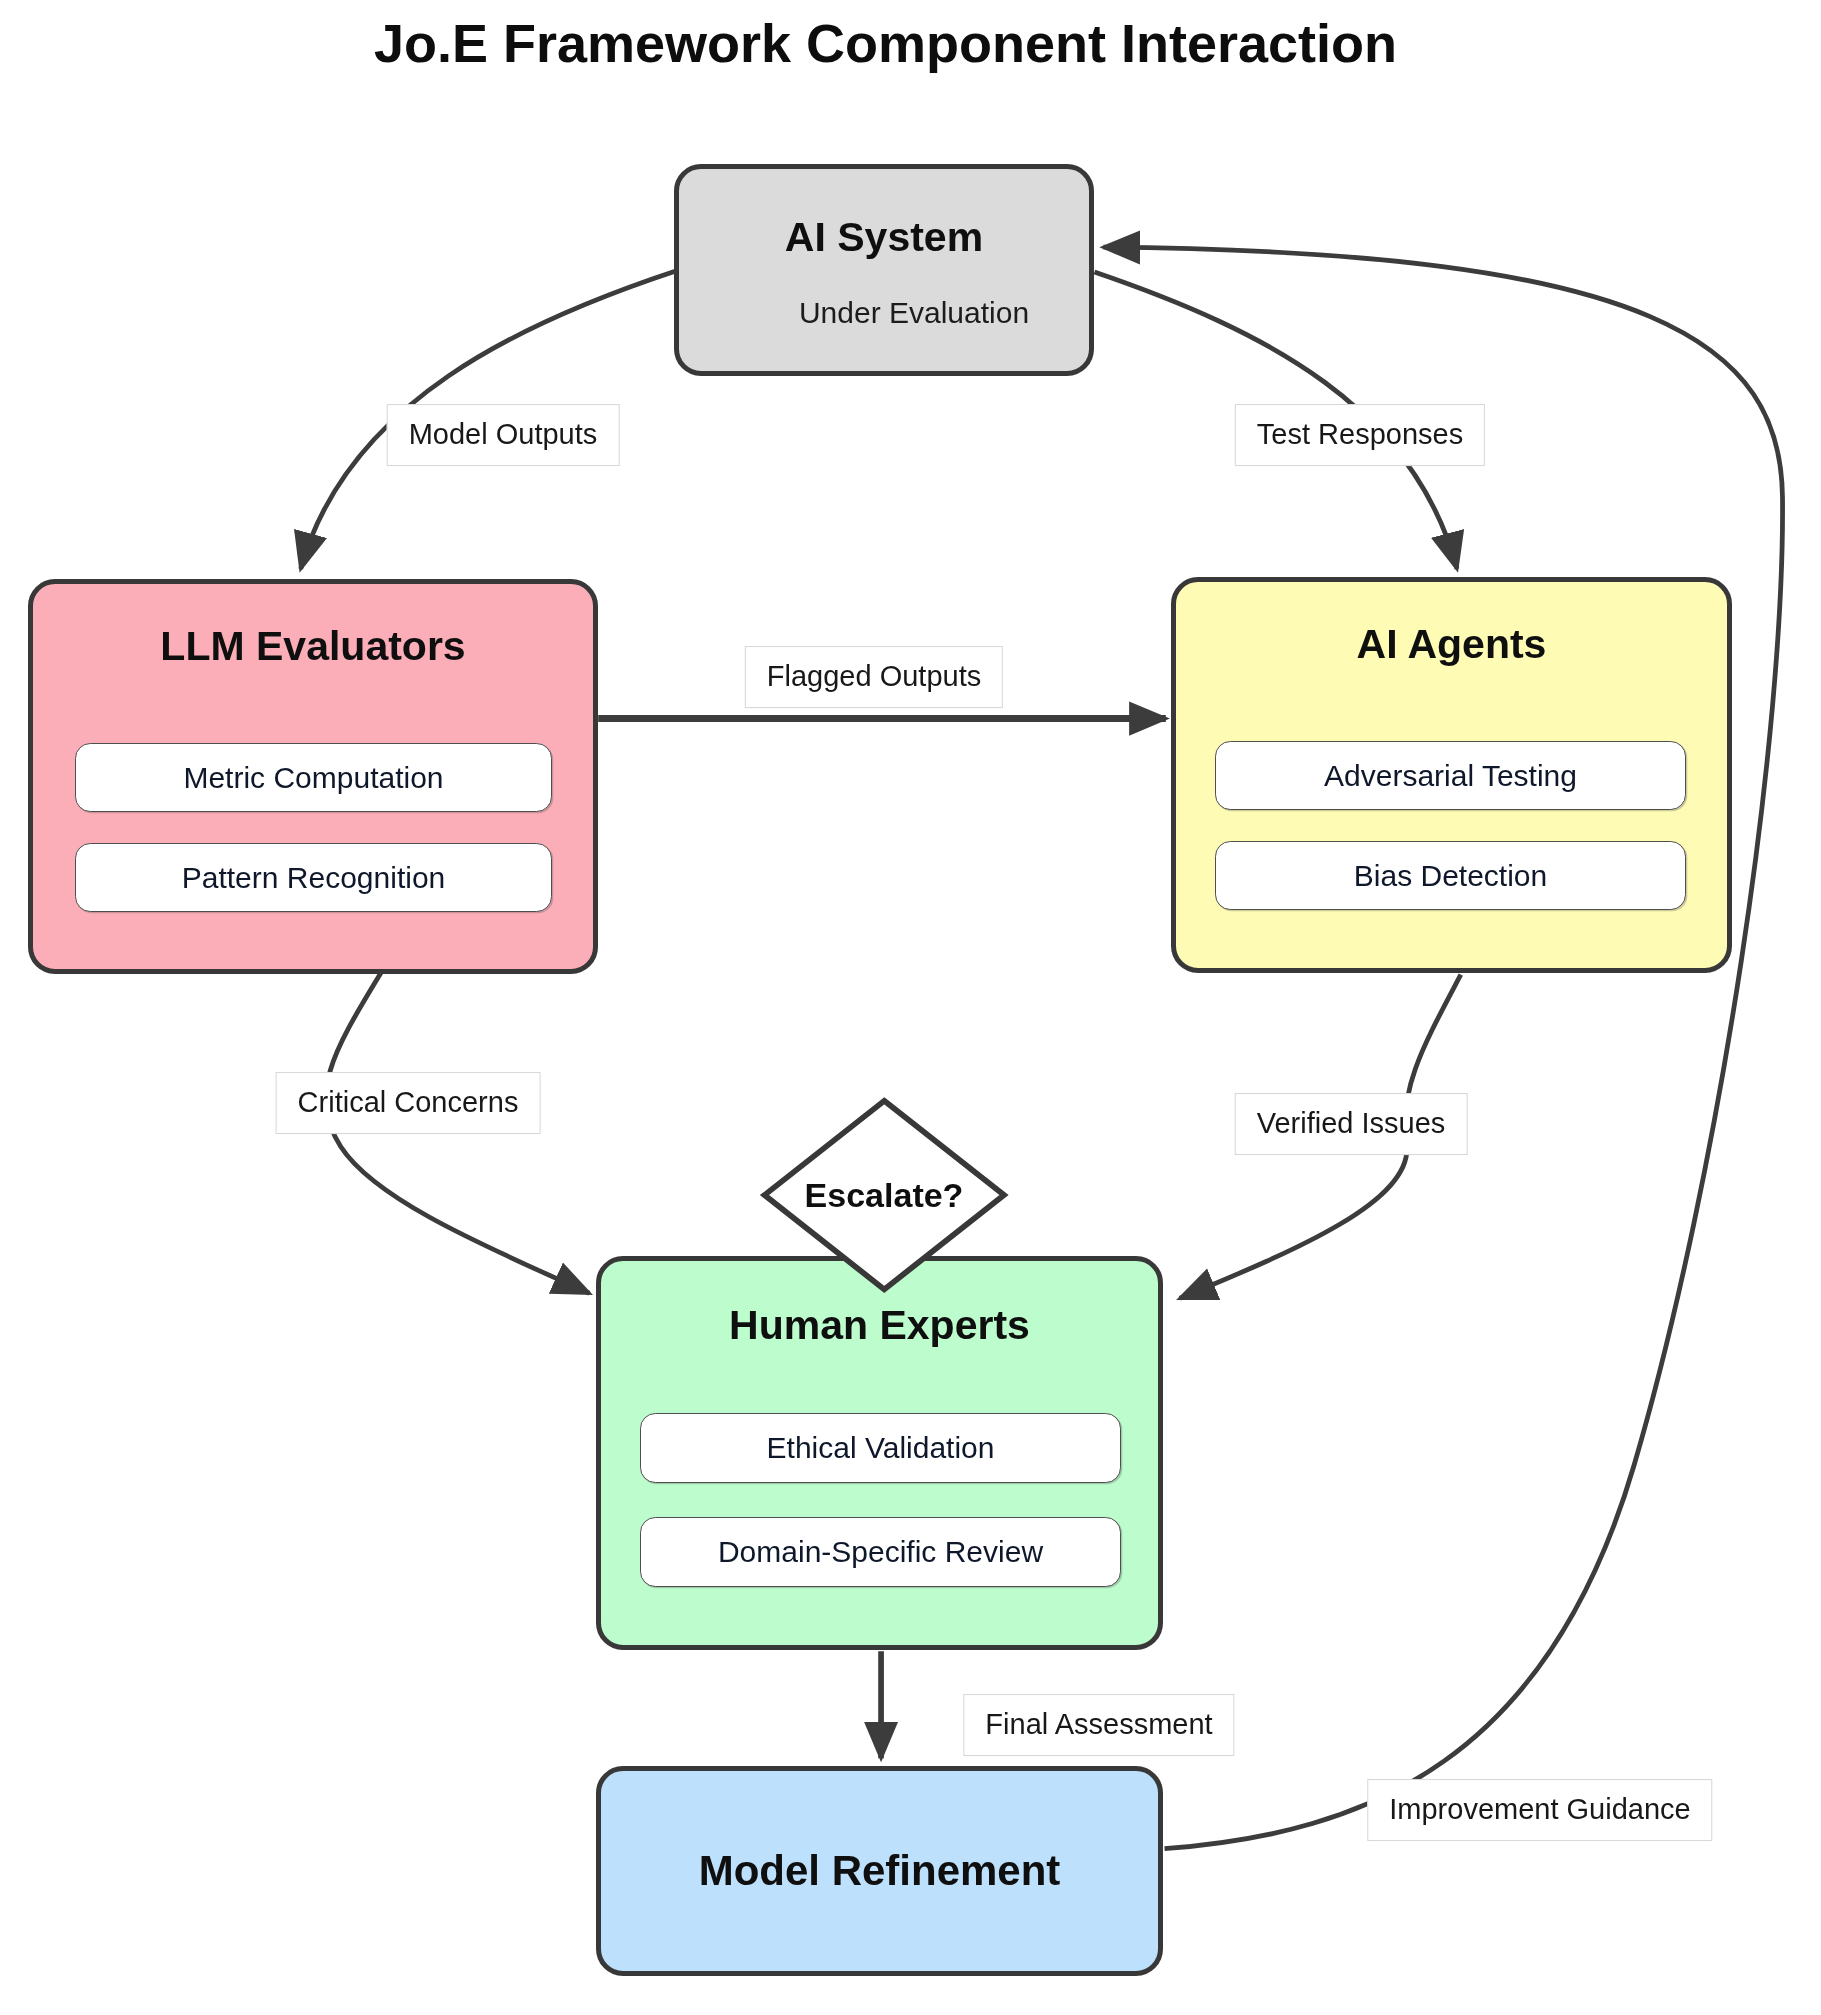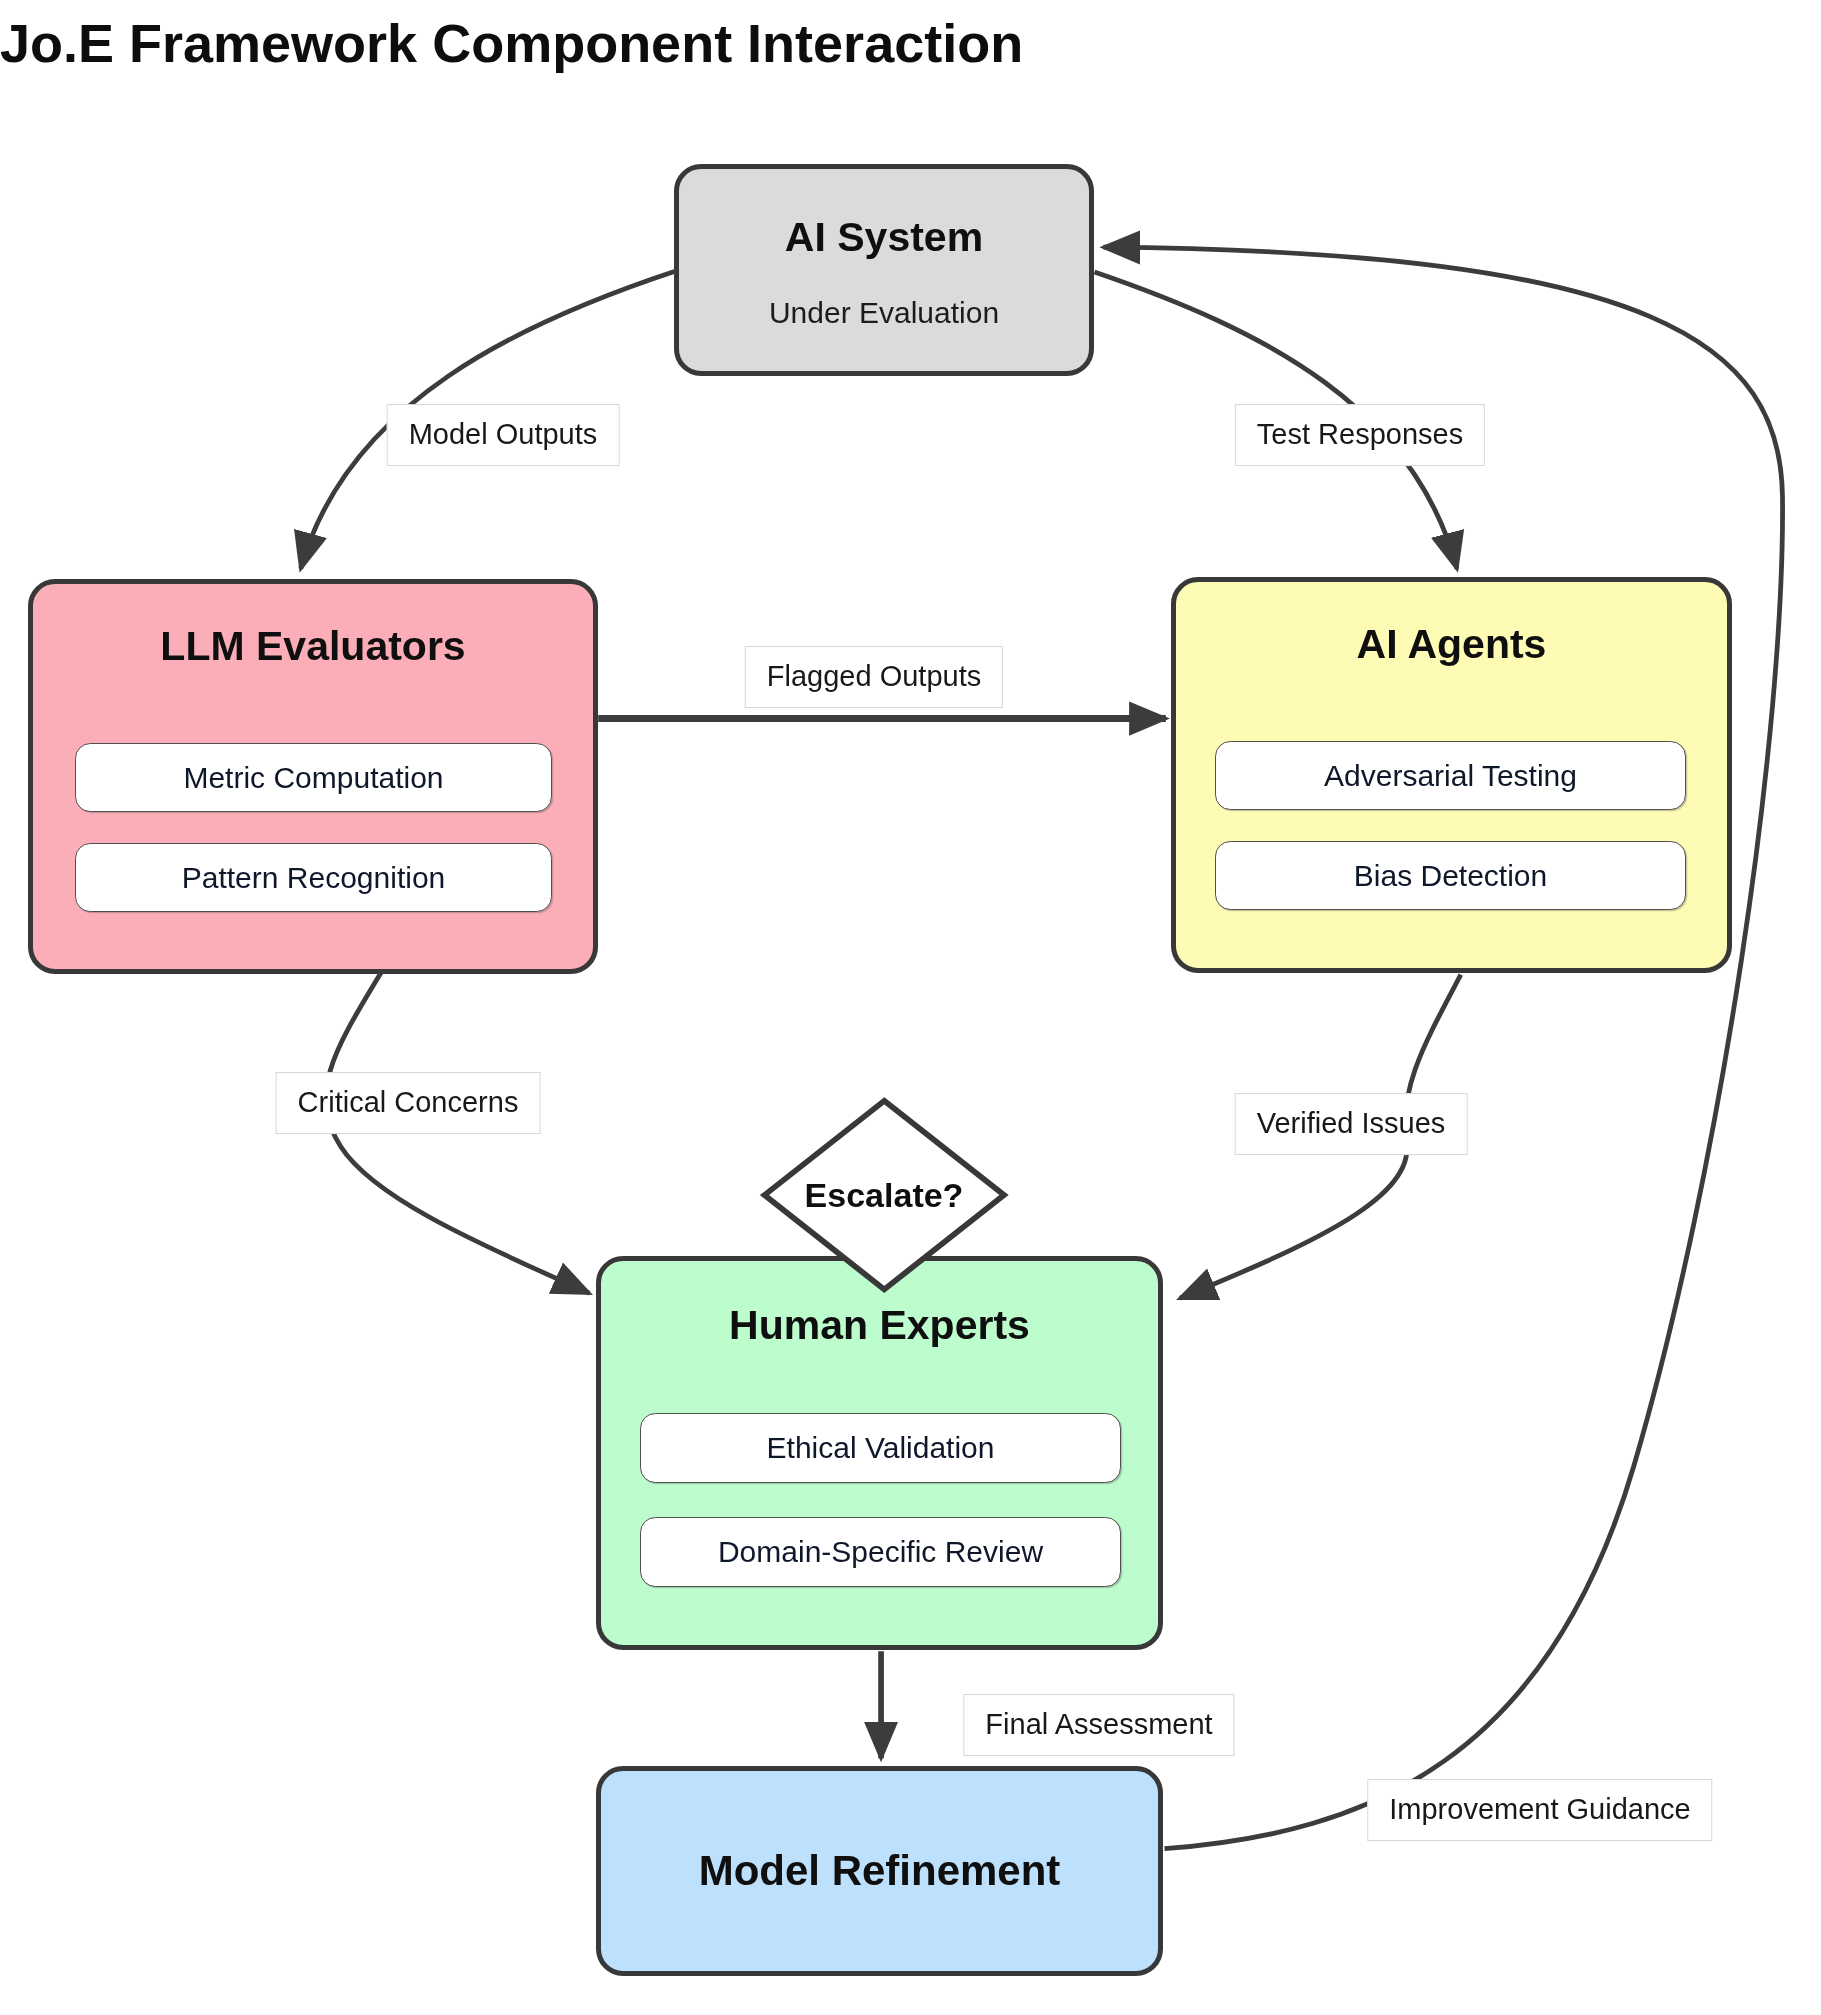--- a/index.html
+++ b/index.html
@@ -1,21 +1,21 @@
 <!DOCTYPE html>
 <html style="font-size:10.2px"><head>
 <meta charset="utf-8">
 <style>
   html,body{margin:0;padding:0;background:#ffffff;}
   body{font-family:"Liberation Sans", sans-serif; color:#111;}
   #canvas{position:relative;width:1822px;height:2015px;background:#ffffff;overflow:hidden;}
 
   .page-title{
     position:absolute; left:0; top:11.5px; width:1771px;
-    text-align:left; font-size:54px; font-weight:bold; color:#0d0d0d;
+    text-align:center; font-size:54px; font-weight:bold; color:#0d0d0d;
     letter-spacing:0px;
   }
 
   .node{
     position:absolute; box-sizing:border-box;
     border:5.7px solid #383838; border-radius:27px;
     text-align:center;
   }
   .node-title{
     position:absolute; left:0; width:100%;
@@ -52,21 +52,21 @@
 </style>
 </head>
 <body>
 
 <div id="canvas">
 
   <div class="page-title">Jo.E Framework Component Interaction</div>
 
   <div class="node" style="left: 674px; top: 164px; width: 420px; height: 212px; background-color: rgb(219, 219, 219);">
     <div class="node-title" style="top:45px;">AI System</div>
-    <div class="node-subtitle" style="top:127px;">Under Evaluation</div>
+    <div class="node-subtitle" style="top:127px;margin-left:30px;">Under Evaluation</div>
   </div>
 
   <div class="node" style="left: 28px; top: 579px; width: 570px; height: 395px; background-color: rgb(252, 174, 184);">
     <div class="node-title" style="top:39px;">LLM Evaluators</div>
     <div class="subbox" style="left:42px; top:159px; width:477px; height:69px;">Metric Computation</div>
     <div class="subbox" style="left:42px; top:259px; width:477px; height:69px;">Pattern Recognition</div>
   </div>
 
   <div class="node" style="left: 1171px; top: 577px; width: 561px; height: 396px; background-color: rgb(253, 251, 180);">
     <div class="node-title" style="top:39px;">AI Agents</div>

